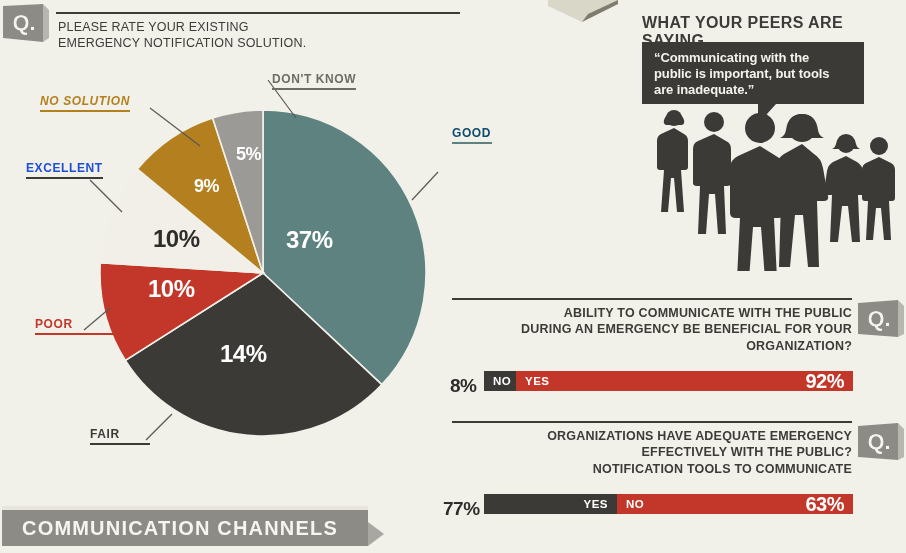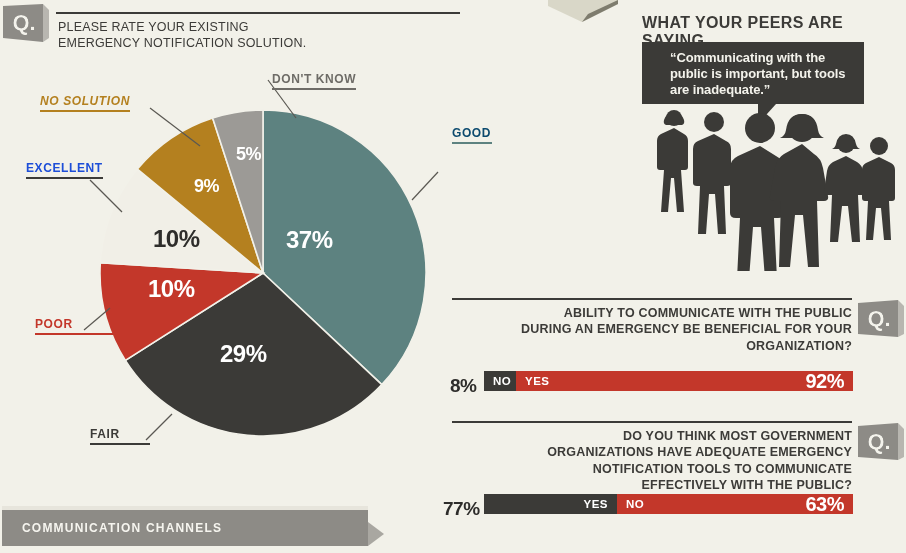--- a/index.html
+++ b/index.html
@@ -56,21 +56,20 @@
     letter-spacing: 0.4px;
   }
   #bubble {
     position: absolute; left: 642px; top: 42px; width: 222px; height: 62px;
     background: #3b3a37;
   }
   #bubble-text {
     color: #f4f3ec; font-size: 13px; font-weight: bold;
     line-height: 1.22; padding: 8px 10px 0 12px;
     letter-spacing: -0.1px;
-    margin-left: 16px;
   }
   #bubble-tail {
     position: absolute; left: 758px; top: 104px; width: 0; height: 0;
     border-left: 18px solid #3b3a37;
     border-bottom: 20px solid transparent;
   }
   #people { position: absolute; left: 650px; top: 106px; width: 250px; height: 165px; }
   #people svg { display: block; }
 
   
@@ -98,21 +97,21 @@
     position: absolute; right: 9px; color: #fff; font-weight: bold;
     font-size: 20px; letter-spacing: -0.5px;
   }
 
   
   #footer-banner {
     position: absolute; left: 2px; top: 510px; width: 366px; height: 36px;
     background: #8d8b86;
   }
   #footer-banner span {
-    color: #f6f5ef; font-weight: bold; font-size: 12px;
+    color: #f6f5ef; font-weight: bold; font-size: 20px;
     letter-spacing: 1.2px; padding-left: 20px; line-height: 36px;
     display: inline-block;
   }
   #footer-fold {
     position: absolute; left: 368px; top: 522px; width: 0; height: 0;
     border-left: 16px solid #a9a7a1;
     border-top: 12px solid transparent;
     border-bottom: 12px solid transparent;
   }
   #footer-shadow {
@@ -151,21 +150,21 @@
           <path d="M163,163 L163.00,0.00 A163,163 0 0 1 281.82,274.58 Z" fill="#5d8280" stroke="#f2f1e9" stroke-width="1.6"></path>
           <path d="M163,163 L281.82,274.58 A163,163 0 0 1 25.37,250.34 Z" fill="#3b3a37" stroke="#f2f1e9" stroke-width="1.6"></path>
           <path d="M163,163 L25.37,250.34 A163,163 0 0 1 0.32,152.77 Z" fill="#c3372a" stroke="#f2f1e9" stroke-width="1.6"></path>
           <path d="M163,163 L0.32,152.77 A163,163 0 0 1 37.41,59.10 Z" fill="#f1efe7" stroke="#f2f1e9" stroke-width="1.6"></path>
           <path d="M163,163 L37.41,59.10 A163,163 0 0 1 112.63,7.98 Z" fill="#b4801f" stroke="#f2f1e9" stroke-width="1.6"></path>
           <path d="M163,163 L112.63,7.98 A163,163 0 0 1 163.00,0.00 Z" fill="#9c9a96" stroke="#f2f1e9" stroke-width="1.6"></path>
         </g>
     </svg>
 
     <div class="slice-label" style="left:186px; top:116px; color:#ffffff;">37%</div>
-    <div class="slice-label" style="left:120px; top:230px; color:#ffffff;">29%</div>
+    <div class="slice-label" style="left:120px; top:230px; color:#ffffff;">14%</div>
     <div class="slice-label" style="left:48px; top:165px; color:#ffffff;">10%</div>
     <div class="slice-label" style="left:53px; top:115px; color:#2e2d2b;">10%</div>
     <div class="slice-label small" style="left:94px; top:66px; color:#ffffff;">9%</div>
     <div class="slice-label small" style="left:136px; top:34px; color:#ffffff;">5%</div>
   </div>
 
   <svg class="leader" style="left:0; top:0; width:906px; height:553px;">
 
     <line x1="268" y1="80" x2="296" y2="118"></line>
 
@@ -279,24 +278,23 @@
 
   <div class="bar-rule" style="left:452px; top:421px; width:400px;"></div>
   <div class="qbadge" style="left:858px; top:423px;">
     <svg viewBox="0 0 46 40">
         <polygon points="0,3 40,0 40,37 0,34" fill="#8d8b86"></polygon>
         <polygon points="40,0 46,6 46,34 40,37" fill="#b8b6b0"></polygon>
       </svg>
     <div class="qtext">Q.</div>
   </div>
   <div class="bar-q" style="left:452px; top:428px; width:400px;">
-    <div>DO YOU THINK MOST GOVERNMENT</div>
     <div>ORGANIZATIONS HAVE ADEQUATE EMERGENCY</div>
+    <div>EFFECTIVELY WITH THE PUBLIC?</div>
     <div>NOTIFICATION TOOLS TO COMMUNICATE</div>
-    <div>EFFECTIVELY WITH THE PUBLIC?</div>
   </div>
   <div class="bar-left-pct" style="left:443px; top:498px;">77%</div>
   <div class="bar-track" style="left:484px; top:494px; width:369px;">
     <div class="seg seg-dark" style="width:133px;">
       <span class="seg-label right">YES</span>
     </div>
     <div class="seg seg-red" style="width:236px;">
       <span class="seg-label">NO</span>
       <span class="seg-pct">63%</span>
     </div>

